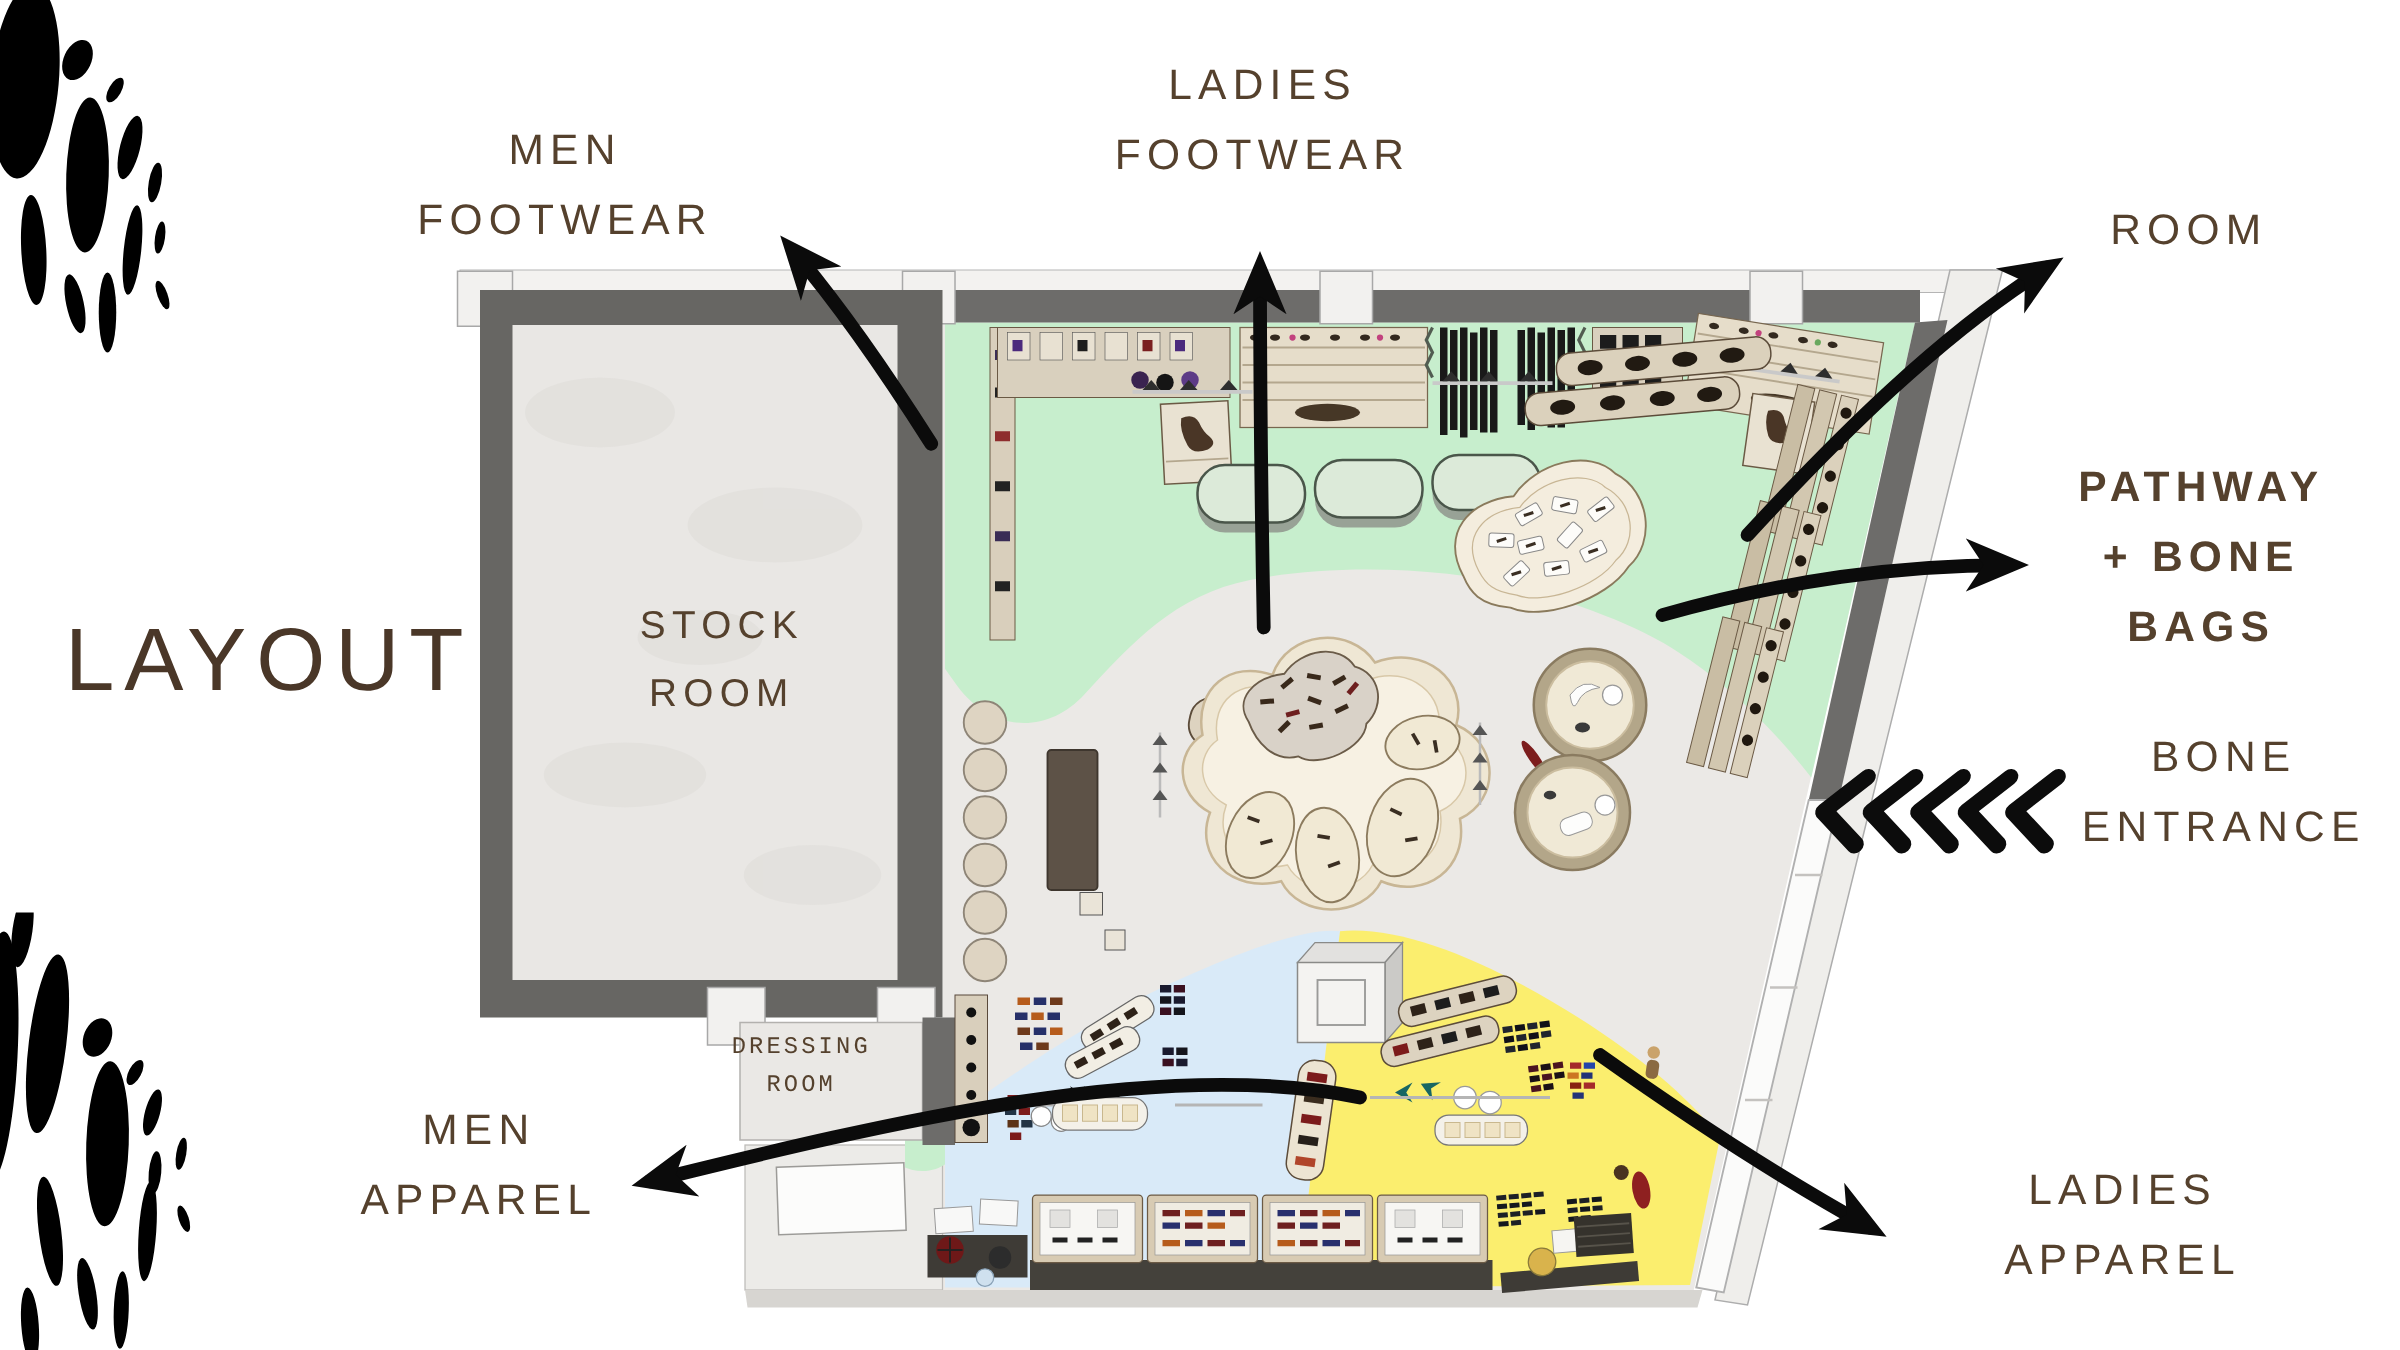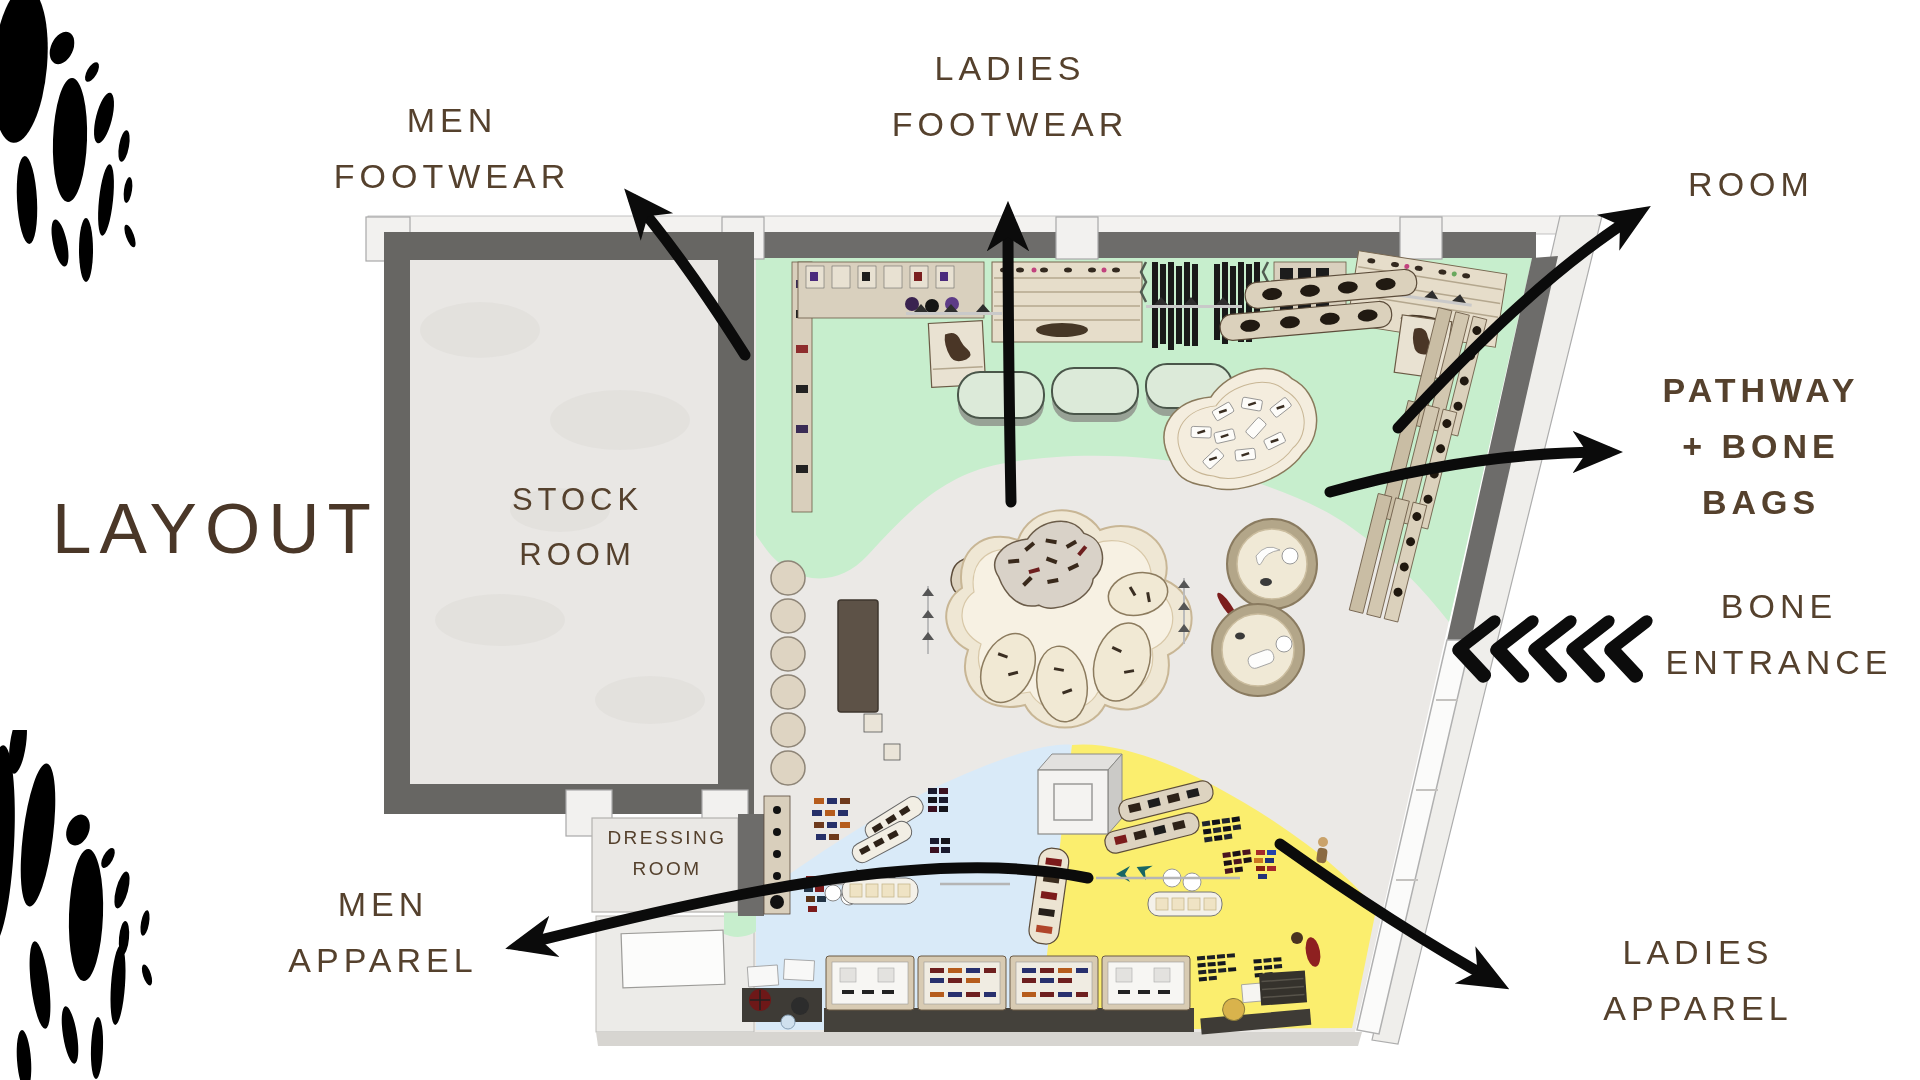--- a/index.html
+++ b/index.html
@@ -717,18 +717,18 @@
   <div class="lbl" style="left:1538px;top:924px;width:320px;">
     <span>LADIES</span>
     <span>APPAREL</span>
   </div>
 
   <div class="lbl" id="stock-room-label" style="left:450px;top:472px;width:255px;">
     <span>STOCK</span>
     <span>ROOM</span>
   </div>
 
-  <div class="lbl" id="dressing-room-label" style="left:594px;top:822px;width:146px;">
+  <div class="lbl" id="dressing-room-label" style="left:568px;top:822px;width:146px;font-family:Liberation Mono, monospace;">
     <span>DRESSING</span>
     <span>ROOM</span>
   </div>
 
 </div>
 
 </body></html>

